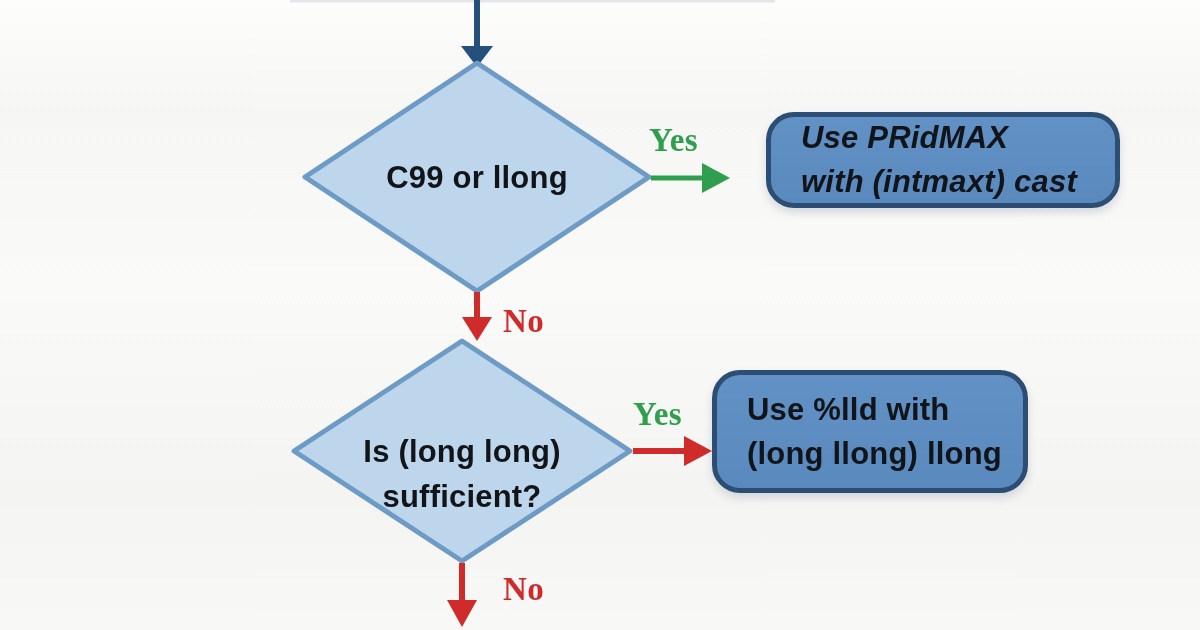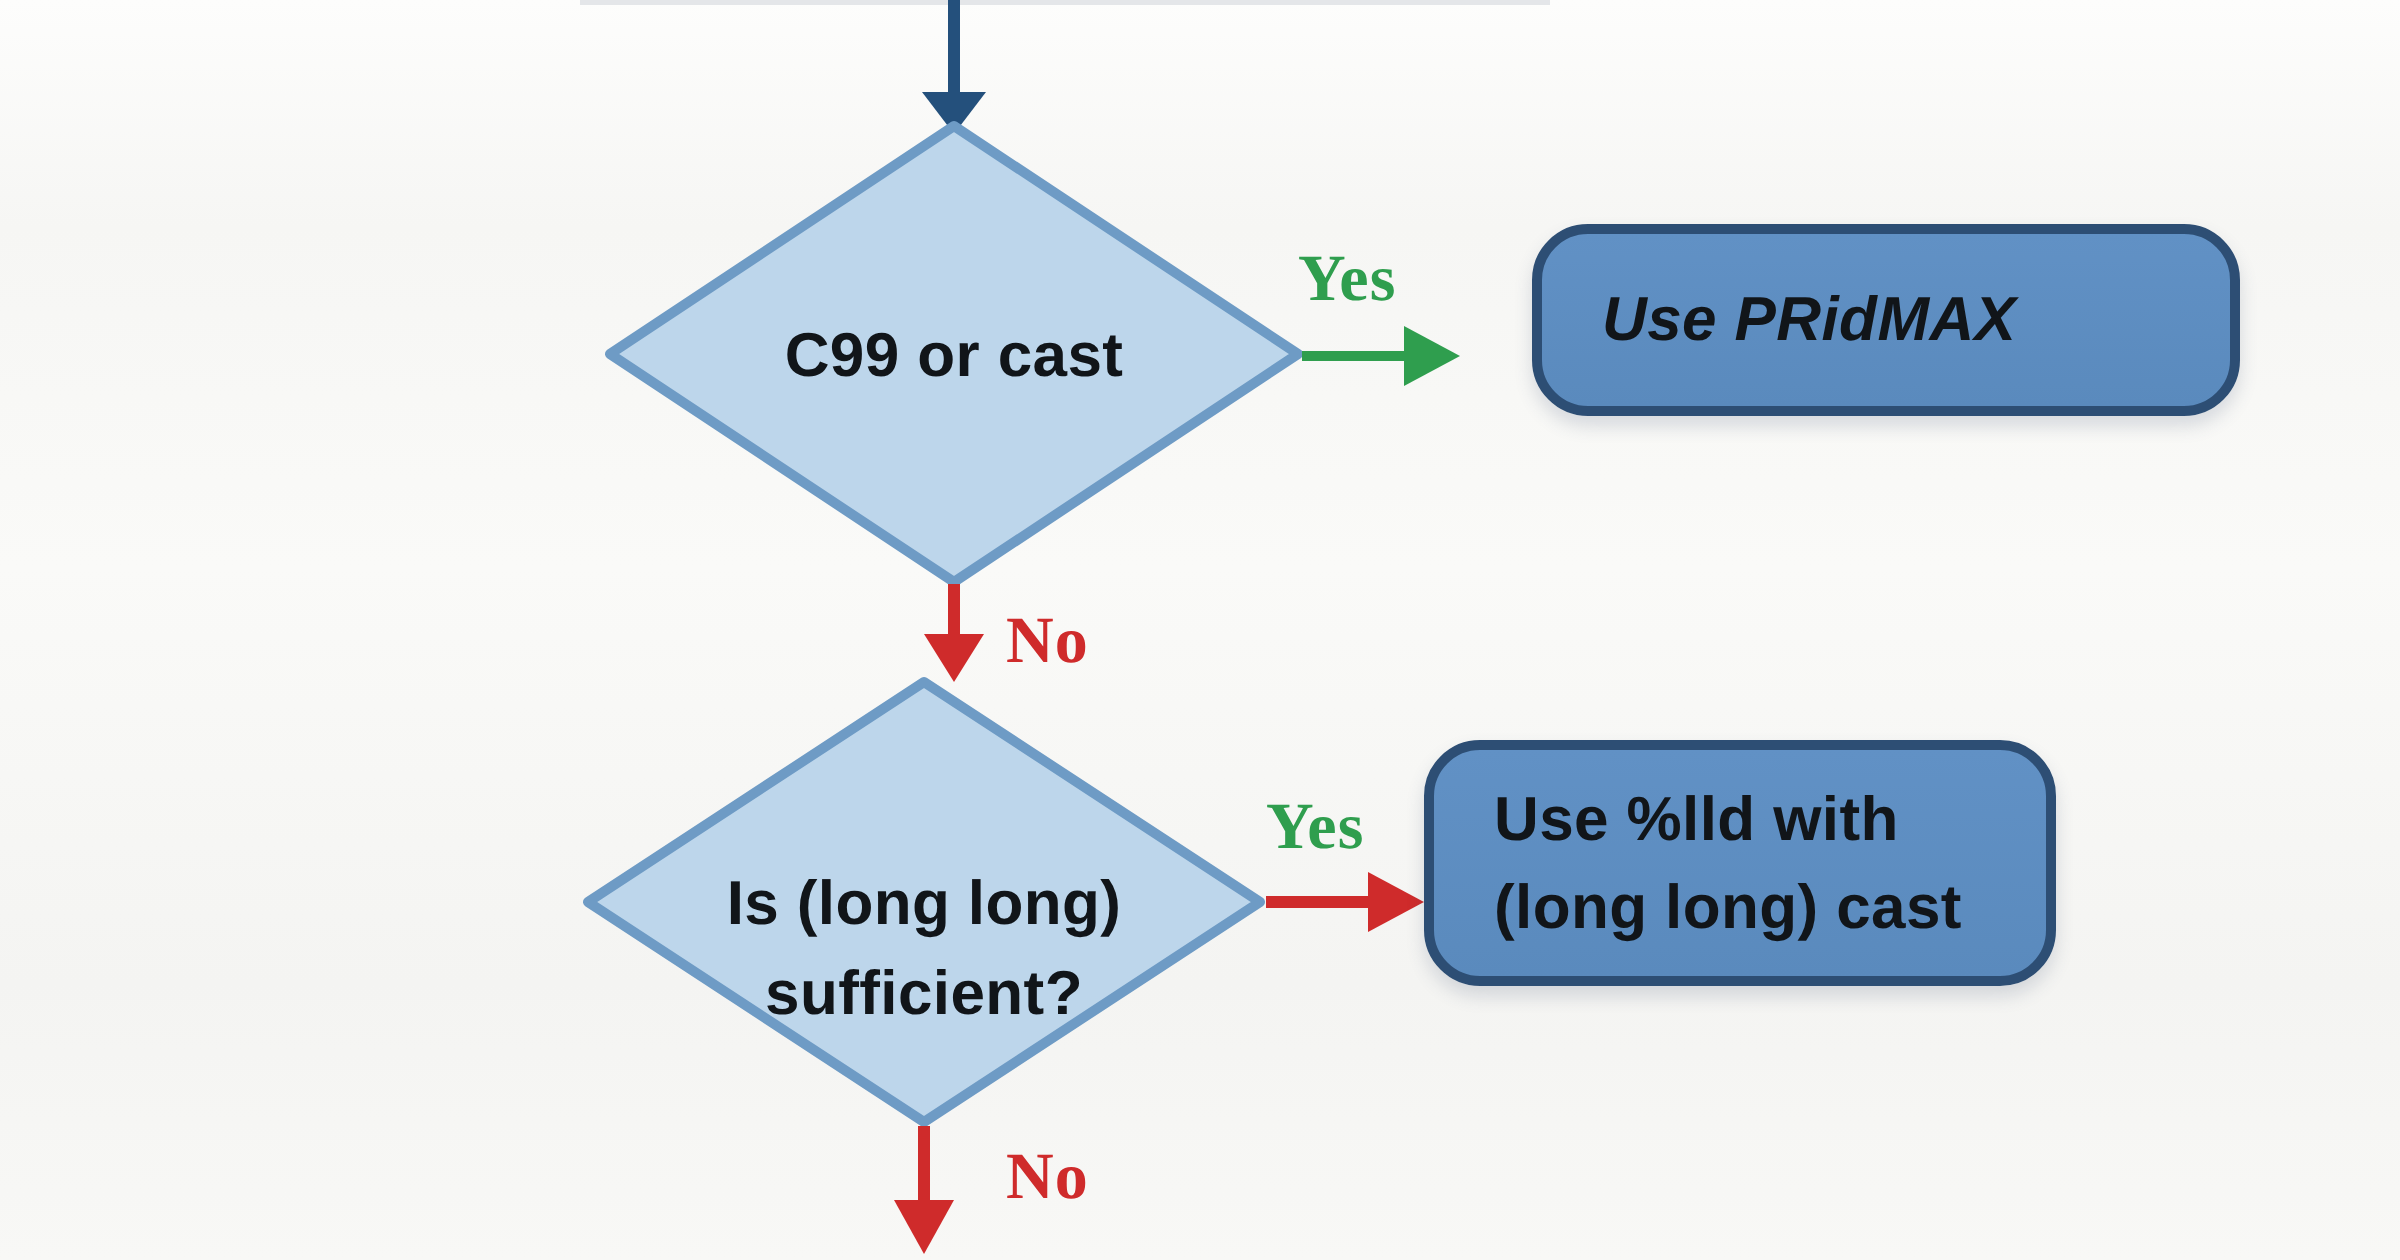--- a/index.html
+++ b/index.html
@@ -119,35 +119,36 @@
       <polygon class="edge-head-red" points="684,436 684,466 712,451"></polygon>
     </g>
 
     <g>
       <line class="edge-red" x1="462" y1="563" x2="462" y2="602"></line>
       <polygon class="edge-head-red" points="447,600 477,600 462,627"></polygon>
     </g>
   </svg>
 
   <div class="diamond-label" style="left:307px; top:127px; width:340px; height:100px;">
-    <div>C99 or cast</div>
+    <div>C99 or llong</div>
   </div>
 
   <div class="result-box" style="left:766px; top:112px; width:354px; height:96px;font-style:italic;">
     <div>Use PRidMAX</div>
+    <div>with (intmaxt) cast</div>
   </div>
 
   <div class="diamond-label" style="left:292px; top:424px; width:340px; height:100px;">
     <div>Is (long long)</div>
     <div>sufficient?</div>
   </div>
 
   <div class="result-box" style="left:712px; top:370px; width:316px; height:123px;">
     <div>Use %lld with</div>
-    <div>(long long) cast</div>
+    <div>(long llong) llong</div>
   </div>
 
   <span class="branch-label branch-yes" style="left:649px; top:122px;">Yes</span>
   <span class="branch-label branch-no" style="left:503px; top:303px;">No</span>
   <span class="branch-label branch-yes" style="left:633px; top:396px;">Yes</span>
   <span class="branch-label branch-no" style="left:503px; top:571px;">No</span>
 
 </div>
 
 </body></html>

